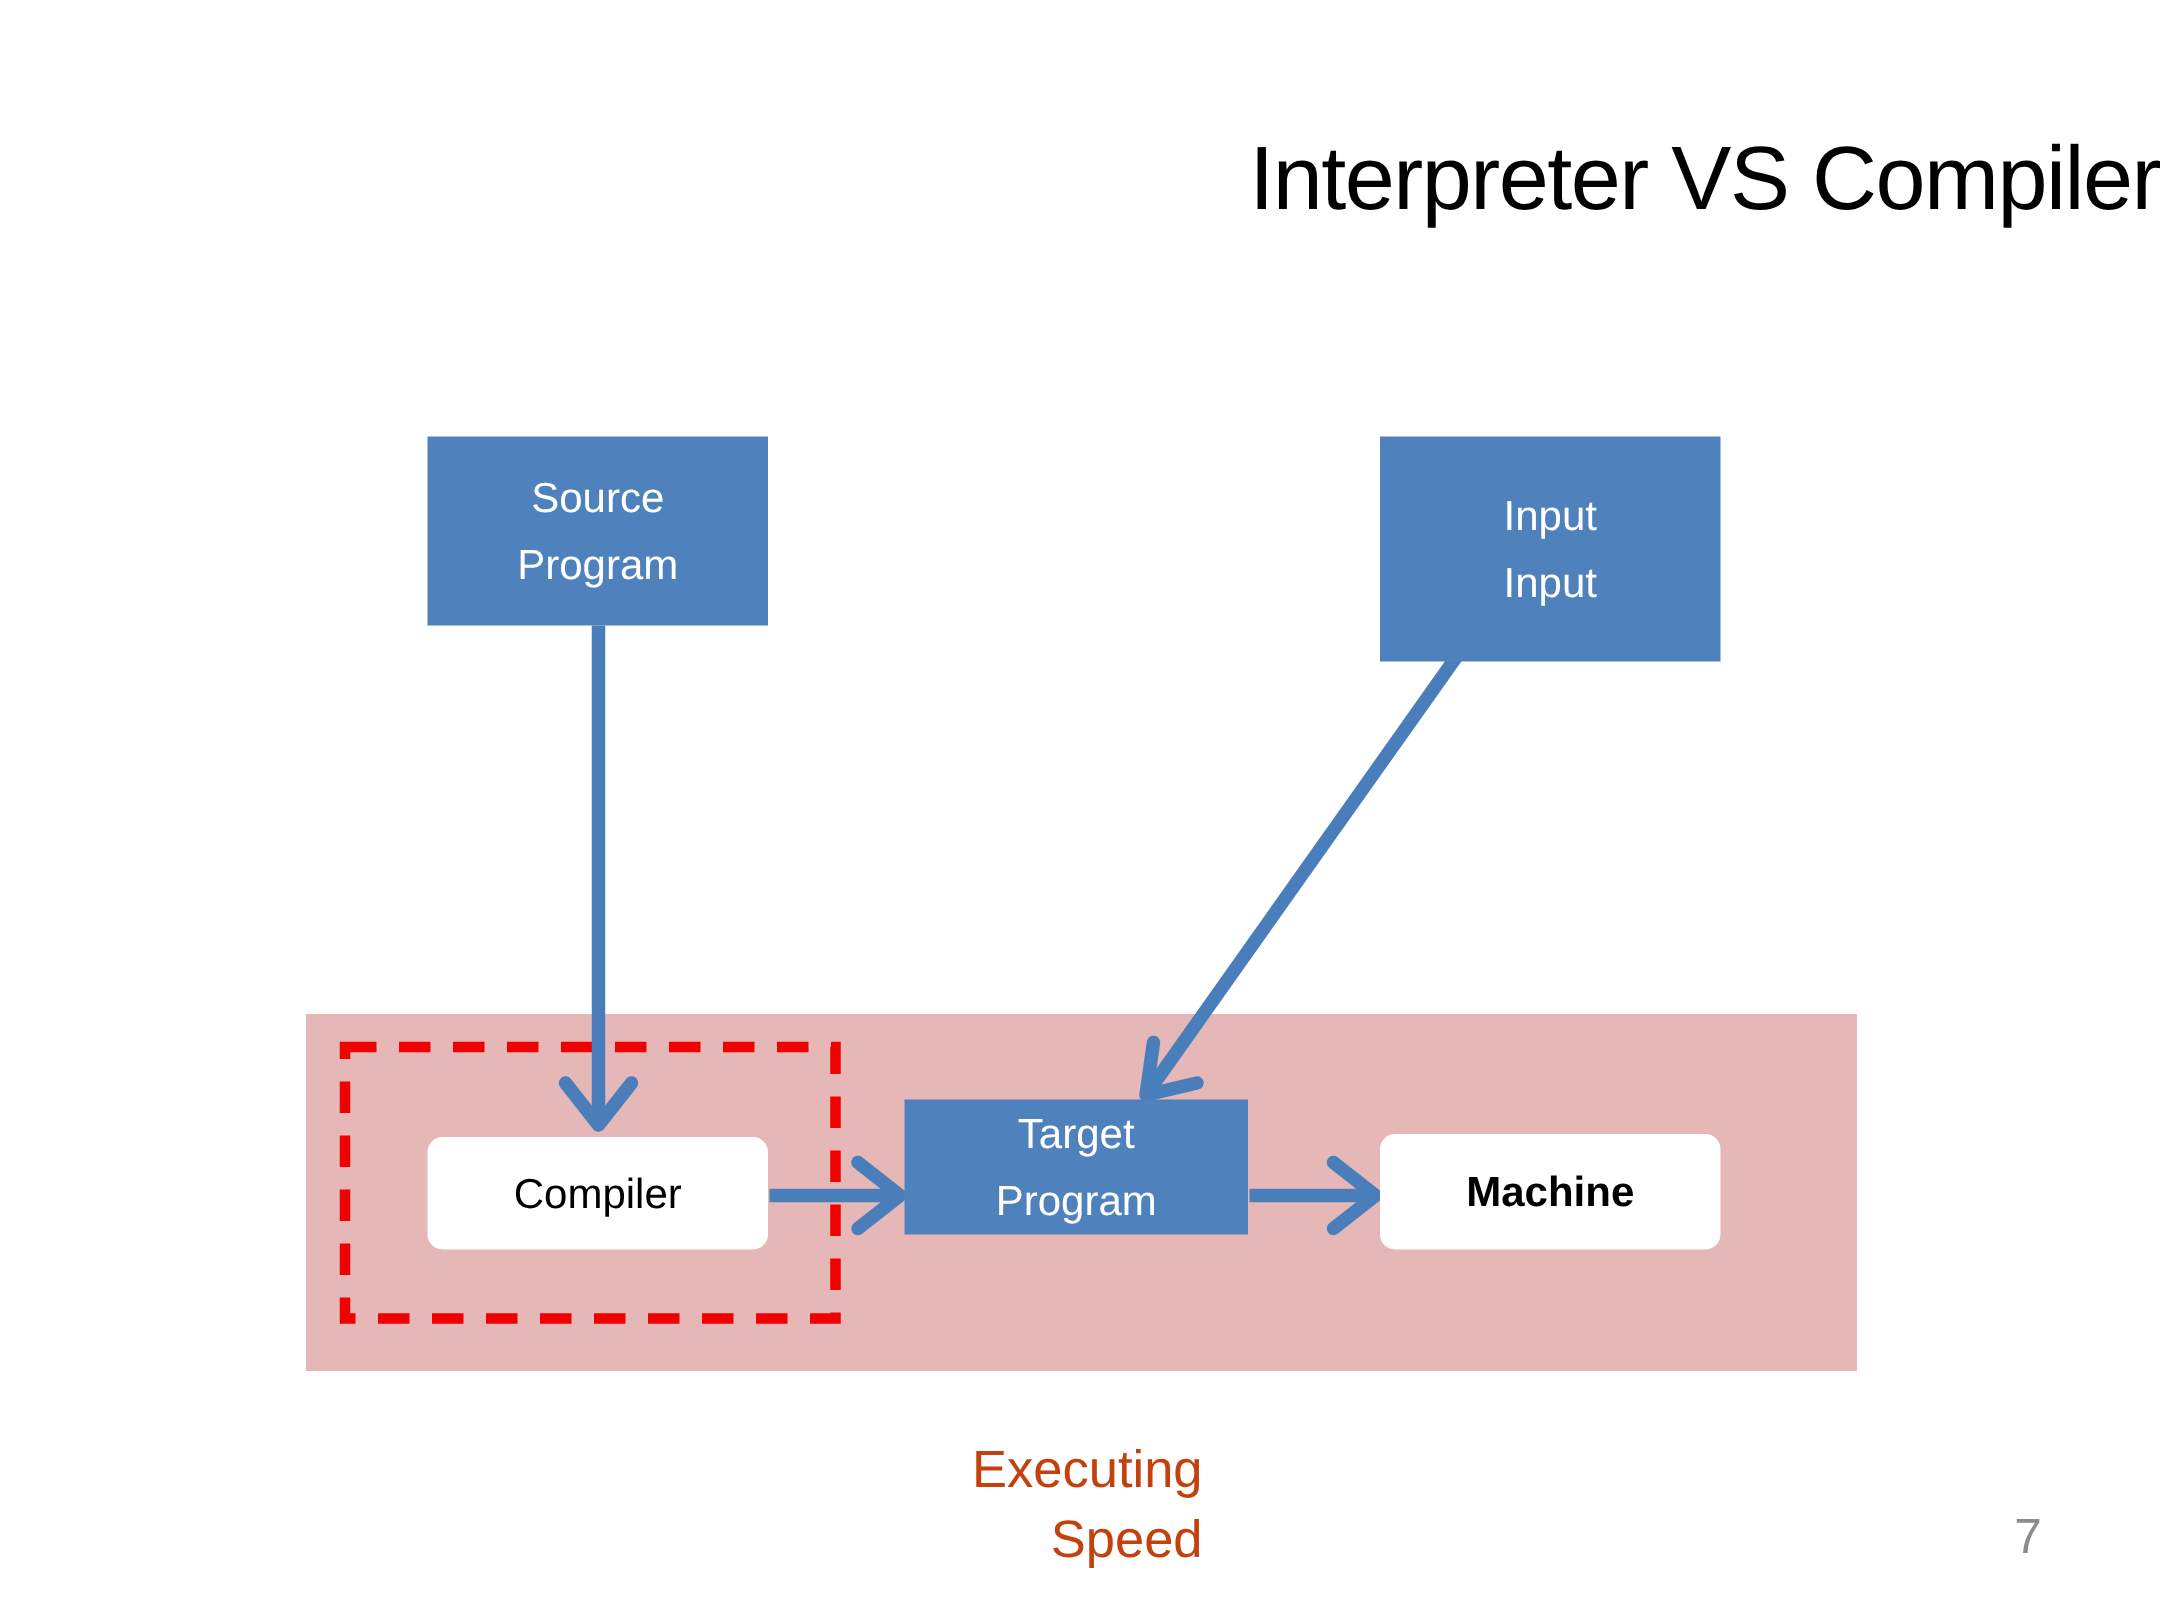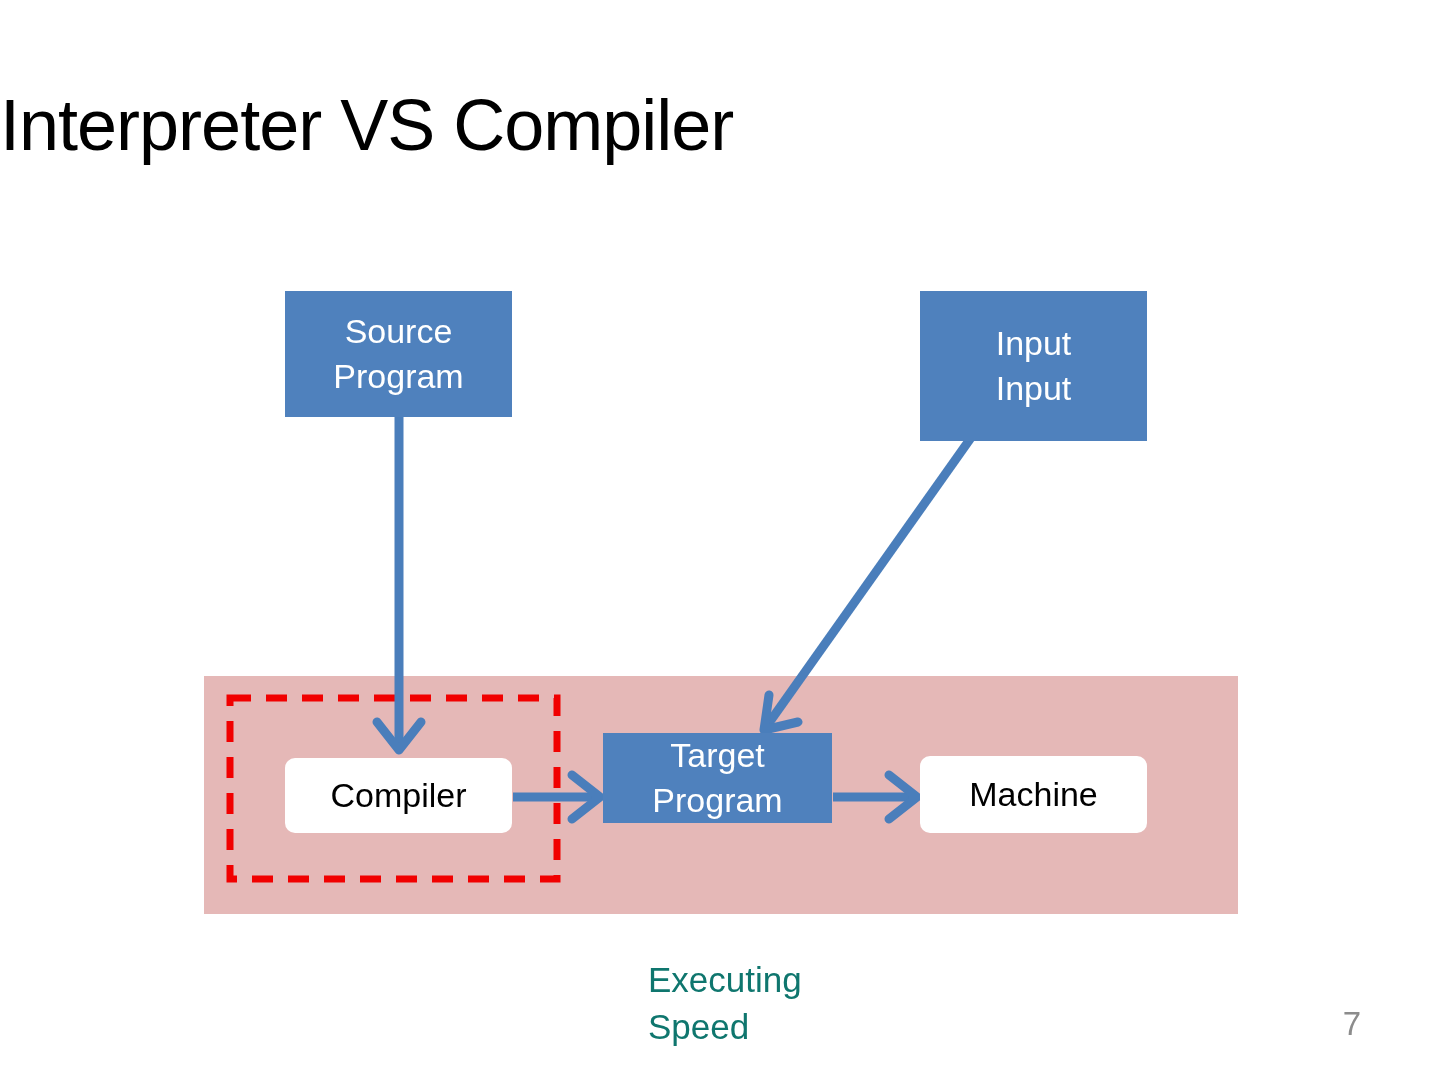--- a/index.html
+++ b/index.html
@@ -20,22 +20,22 @@
     height: 1080px;
     background: #ffffff;
     overflow: hidden;
   }
 
   .title {
     position: absolute;
     left: 0;
     top: 84px;
     width: 100%;
-    text-align: left;
-    font-size: 72px;
+    text-align: right;
+    font-size: 60px;
     font-weight: 400;
     color: var(--title-black);
     letter-spacing: -1px;
     line-height: 1.15;
   }
 
   .band {
     position: absolute;
     left: 204px;
     top: 676px;
@@ -75,49 +75,49 @@
     stroke-linejoin: round;
   }
 
   .node {
     position: absolute;
     display: flex;
     flex-direction: column;
     align-items: center;
     justify-content: center;
     text-align: center;
-    font-size: 34px;
+    font-size: 28px;
     line-height: 45px;
     z-index: 3;
   }
   .node.blue {
     background: var(--box-blue);
     color: #ffffff;
   }
   .node.white {
     background: #ffffff;
     color: #000000;
     border-radius: 10px;
   }
 
   .node-source  { left: 285px; top: 291px; width: 227px; height: 126px; }
   .node-input   { left: 920px; top: 291px; width: 227px; height: 150px; }
   .node-compiler{ left: 285px; top: 758px; width: 227px; height: 75px; }
   .node-target  { left: 603px; top: 733px; width: 229px; height: 90px; }
-  .node-machine { left: 920px; top: 756px; width: 227px; height: 77px; }
+  .node-machine { left: 920px; top: 756px; width: 227px; height: 77px; font-weight: bold; }
 
   .caption {
     position: absolute;
     left: 648px;
     top: 956px;
     font-size: 35px;
     line-height: 47px;
-    color: #0f766e;
+    color: #c2410c;
     z-index: 3;
-    text-align: left;
+    text-align: right;
   }
 
   .page-number {
     position: absolute;
     left: 1322px;
     top: 1005px;
     width: 60px;
     text-align: center;
     font-size: 33px;
     color: var(--page-gray);

